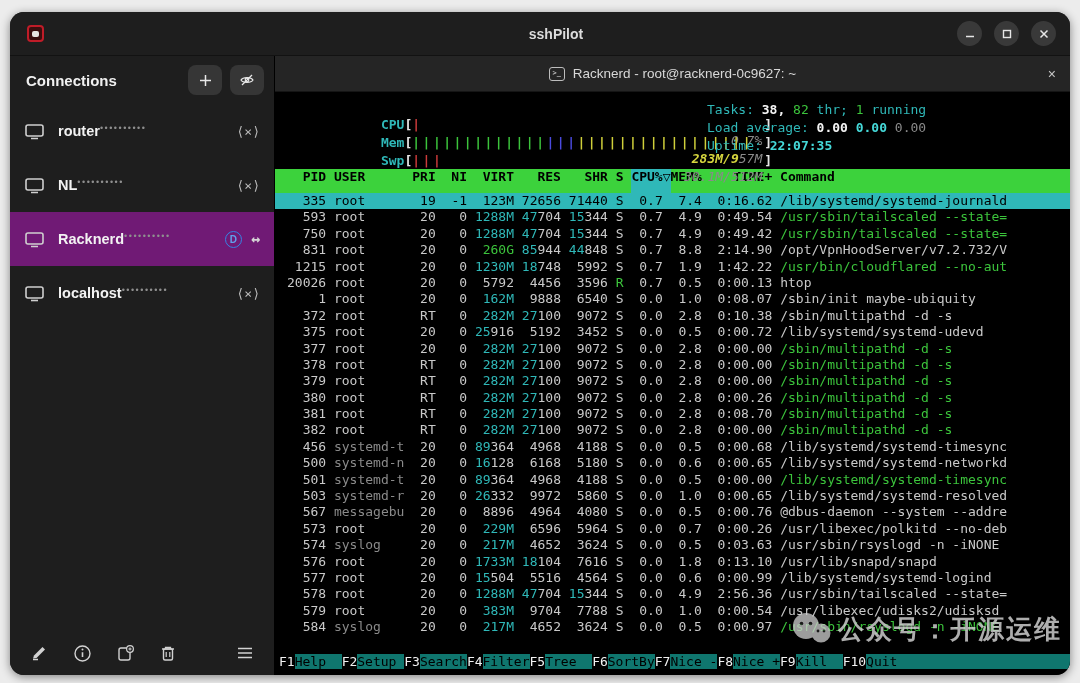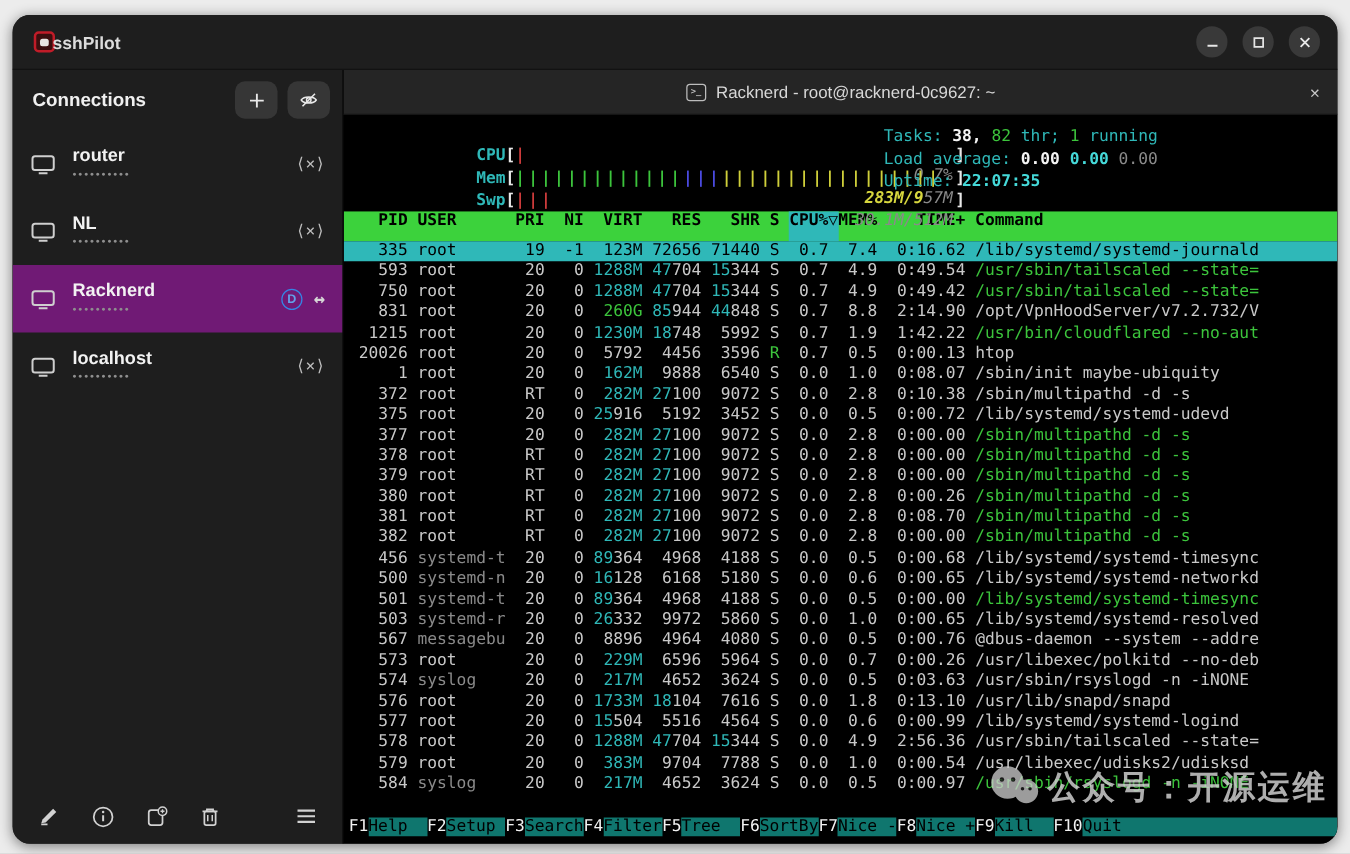--- a/index.html
+++ b/index.html
@@ -10,21 +10,21 @@
             overflow:hidden; display:flex; flex-direction:column;
             box-shadow:0 2px 10px rgba(0,0,0,.45); }
 
   
   .titlebar { height:44px; flex:0 0 44px; position:relative; display:flex;
               align-items:center; background:#1e1e1e; border-bottom:1px solid #121212; }
   .app-icon { width:17px; height:17px; margin-left:17px; border-radius:4px;
               background:#3a0f0f; border:2px solid #c01c28; position:relative; }
   .app-icon::after { content:""; position:absolute; left:3px; top:4px; width:7px; height:6px;
               border-radius:2px; background:#e8e6e3; }
-  .win-title { position:absolute; left:0; right:0; color:#dcdcdc;
+  .win-title { position:absolute; left:0; right:0; text-align:center; color:#dcdcdc;
                font-size:14px; font-weight:bold; pointer-events:none;padding-left:32px; }
   .win-controls { margin-left:auto; display:flex; gap:12px; padding-right:14px; }
   .wc-btn { width:25px; height:25px; border-radius:50%; background:#393939; color:#e6e6e6;
             display:flex; align-items:center; justify-content:center; font-size:12px;
             line-height:1; cursor:default; }
   .wc-btn svg { display:block; }
 
   
   .content { flex:1; display:flex; min-height:0; }
   .sidebar { width:265px; flex:0 0 265px; background:#1e1e1e; border-right:1px solid #000;
@@ -34,21 +34,21 @@
   
   .sb-header { height:48px; flex:0 0 48px; display:flex; align-items:center; padding:0 10px 0 16px; }
   .sb-title { color:#f0f0f0; font-size:15px; font-weight:bold; }
   .sb-header-btns { margin-left:auto; display:flex; gap:8px; }
   .sb-btn { width:34px; height:30px; border-radius:8px; background:#363636; color:#e8e8e8;
             display:flex; align-items:center; justify-content:center; }
   .conn-list { flex:1; overflow:hidden; }
   .conn-item { height:54px; display:flex; align-items:center; padding:0 14px; gap:13px; }
   .conn-item.selected { background:#701a75; }
   .conn-icon { color:#cfcfcf; flex:0 0 auto; display:flex; }
-  .conn-text { display:flex; flex-direction:column; justify-content:center; min-width:0; }
+  .conn-text { display:flex; flex-direction:row; justify-content:center; min-width:0; }
   .conn-name { color:#f2f2f2; font-size:14.5px; font-weight:bold; line-height:17px; }
   .conn-secret { color:#8f8f8f; font-size:9px; letter-spacing:1.5px; line-height:11px; }
   .conn-right { margin-left:auto; display:flex; align-items:center; gap:9px; }
   .conn-badge { width:17px; height:17px; border-radius:50%; border:1.5px solid #3584e4;
                 color:#62a0ea; font-size:10px; font-weight:bold; display:flex;
                 align-items:center; justify-content:center; }
   .conn-status { color:#bdbdbd; font-size:13px; font-family:"DejaVu Sans Mono", monospace; }
   .conn-status.connected { color:#d6d6d6; font-size:15px; font-weight:bold; }
 
   .sb-toolbar { height:44px; flex:0 0 44px; display:flex; align-items:center;

